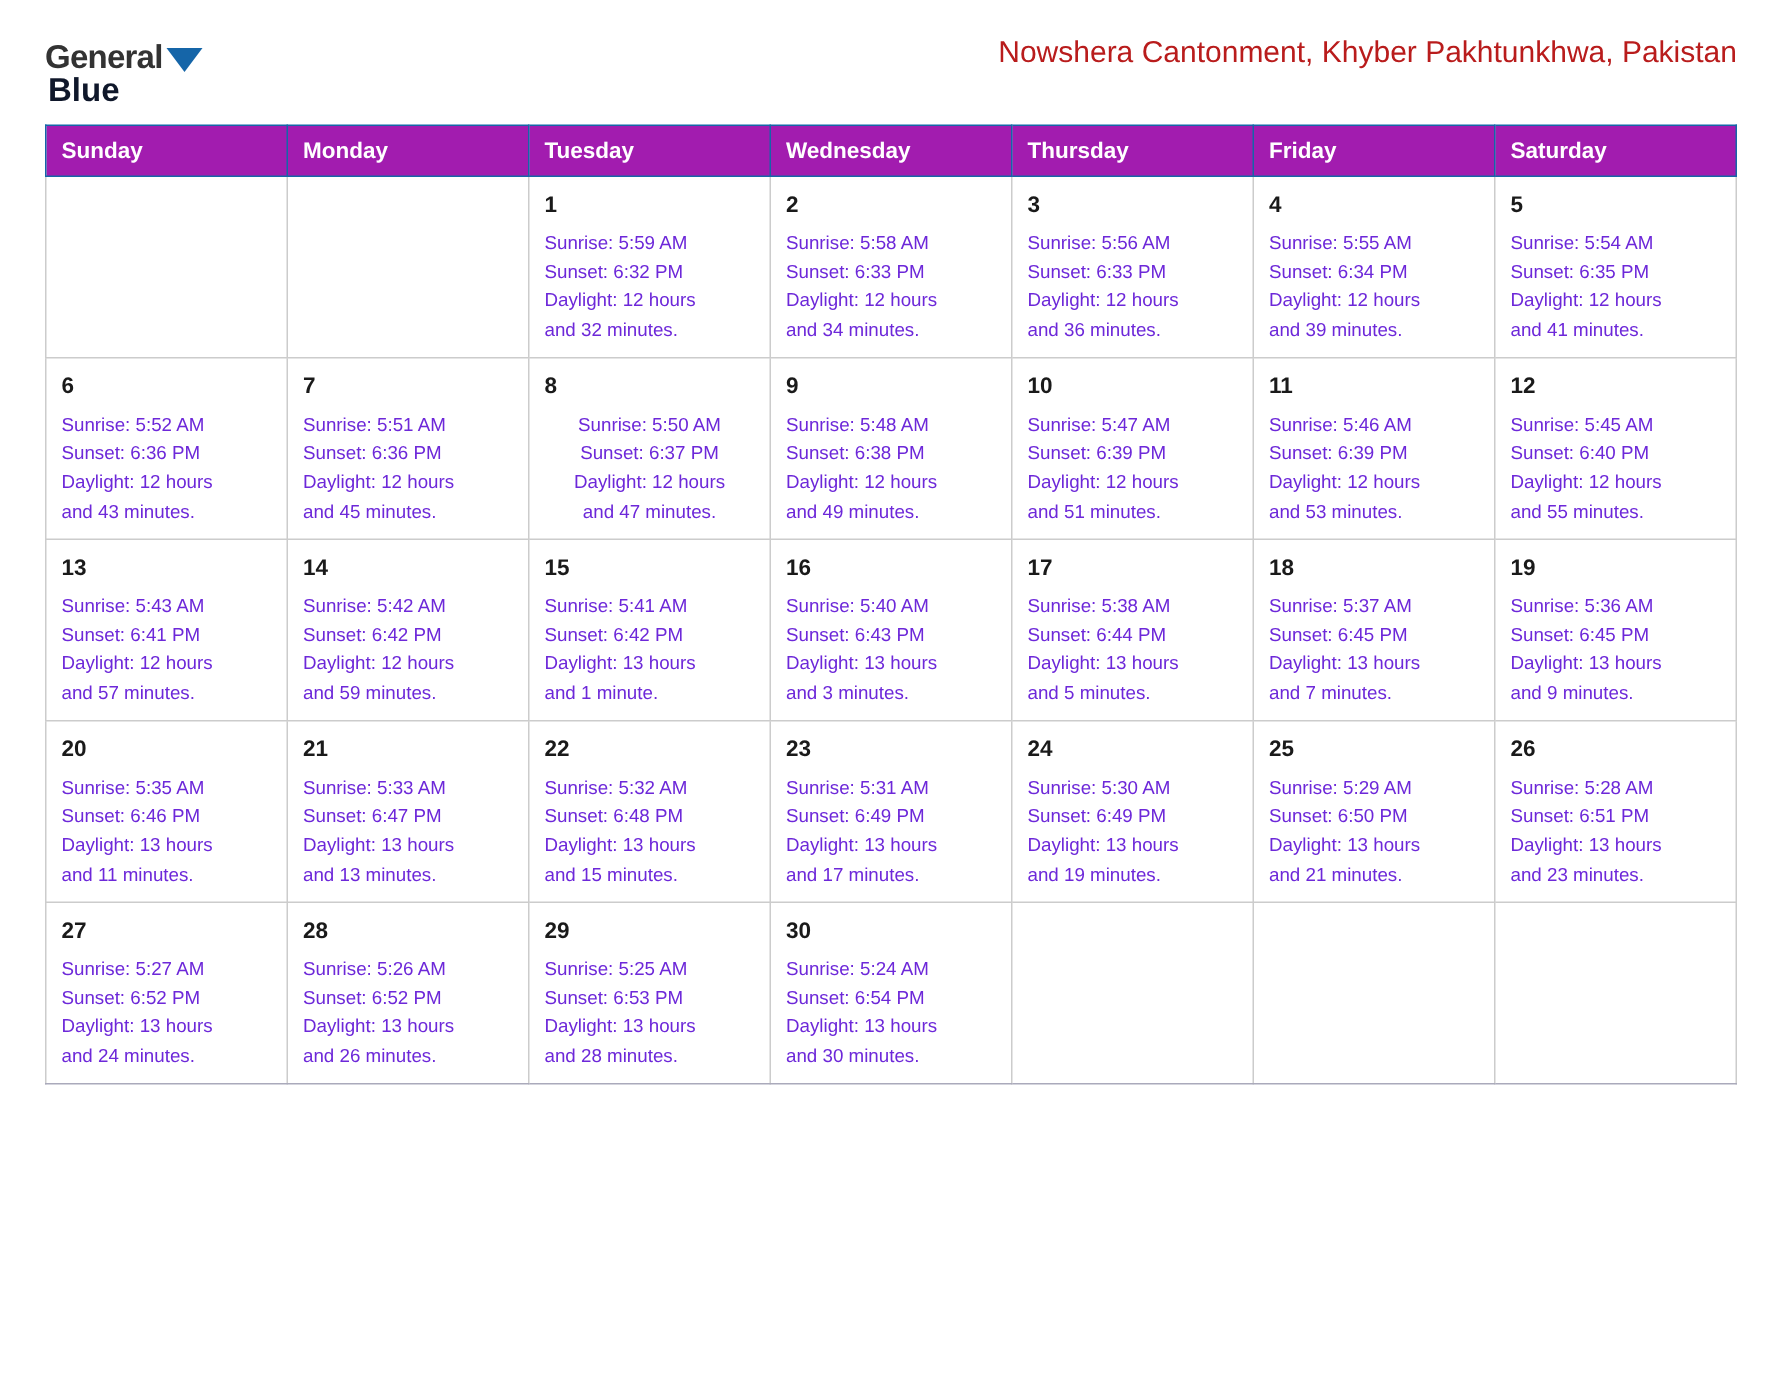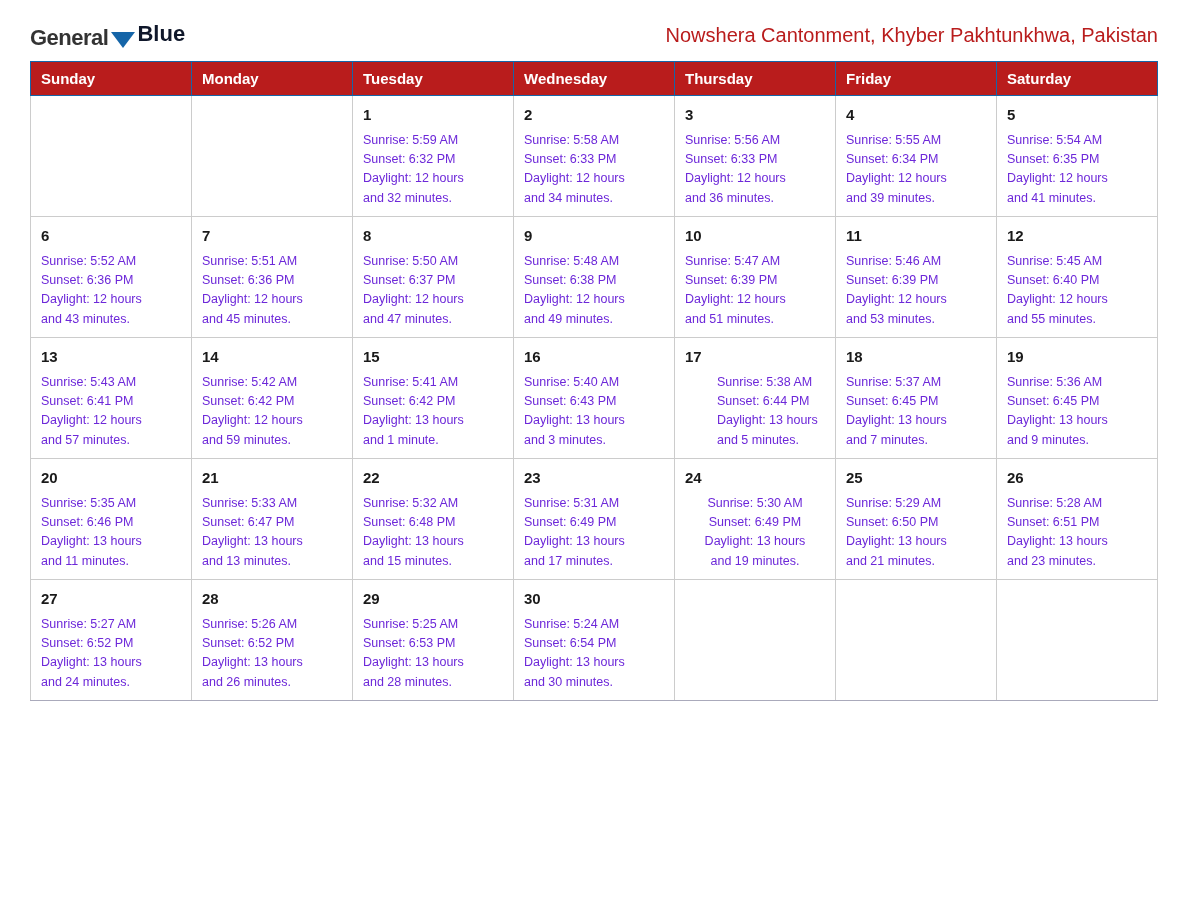--- a/index.html
+++ b/index.html
@@ -12,21 +12,21 @@
       min-height: 918px;
     }
     .header-area {
       display: flex;
       justify-content: space-between;
       align-items: flex-start;
       margin-bottom: 8px;
     }
     .logo {
       display: flex;
-      flex-direction: row;
+      flex-direction: column;
       align-items: flex-start;
       padding-top: 5px;
     }
     .logo-top {
       display: flex;
       align-items: center;
     }
     .logo-general {
       font-size: 22px;
       font-weight: bold;
@@ -63,21 +63,21 @@
       color: #b91c1c;
       font-weight: normal;
       margin-top: 4px;
     }
     .calendar {
       width: 100%;
       border-collapse: collapse;
       margin-top: 10px;
     }
     .calendar thead tr th {
-      background-color: #b91c1c;
+      background-color: #a21caf;
       color: #fff;
       padding: 8px 10px;
       font-size: 15px;
       font-weight: 600;
       text-align: left;
       border: 1px solid #1565a8;
     }
     .calendar tbody tr td {
       border: 1px solid #ccc;
       vertical-align: top;
@@ -189,21 +189,21 @@
         </td>
         <td>
           <span class="day-number">7</span>
           <div class="day-info" style="white-space: pre-line;">Sunrise: 5:51 AM
 Sunset: 6:36 PM
 Daylight: 12 hours
 and 45 minutes.</div>
         </td>
         <td>
           <span class="day-number">8</span>
-          <div class="day-info" style="white-space: pre-line;">Sunrise: 5:50 AM
+          <div class="day-info" style="white-space: pre-line; text-align: center;">Sunrise: 5:50 AM
 Sunset: 6:37 PM
 Daylight: 12 hours
 and 47 minutes.</div>
         </td>
         <td>
           <span class="day-number">9</span>
           <div class="day-info" style="white-space: pre-line;">Sunrise: 5:48 AM
 Sunset: 6:38 PM
 Daylight: 12 hours
 and 49 minutes.</div>
@@ -254,21 +254,21 @@
         </td>
         <td>
           <span class="day-number">16</span>
           <div class="day-info" style="white-space: pre-line;">Sunrise: 5:40 AM
 Sunset: 6:43 PM
 Daylight: 13 hours
 and 3 minutes.</div>
         </td>
         <td>
           <span class="day-number">17</span>
-          <div class="day-info" style="white-space: pre-line; margin-left: 32px;">Sunrise: 5:38 AM
+          <div class="day-info" style="white-space: pre-line;">Sunrise: 5:38 AM
 Sunset: 6:44 PM
 Daylight: 13 hours
 and 5 minutes.</div>
         </td>
         <td>
           <span class="day-number">18</span>
           <div class="day-info" style="white-space: pre-line;">Sunrise: 5:37 AM
 Sunset: 6:45 PM
 Daylight: 13 hours
 and 7 minutes.</div>
@@ -305,21 +305,21 @@
         </td>
         <td>
           <span class="day-number">23</span>
           <div class="day-info" style="white-space: pre-line;">Sunrise: 5:31 AM
 Sunset: 6:49 PM
 Daylight: 13 hours
 and 17 minutes.</div>
         </td>
         <td>
           <span class="day-number">24</span>
-          <div class="day-info" style="white-space: pre-line; text-align: center;">Sunrise: 5:30 AM
+          <div class="day-info" style="white-space: pre-line;">Sunrise: 5:30 AM
 Sunset: 6:49 PM
 Daylight: 13 hours
 and 19 minutes.</div>
         </td>
         <td>
           <span class="day-number">25</span>
           <div class="day-info" style="white-space: pre-line;">Sunrise: 5:29 AM
 Sunset: 6:50 PM
 Daylight: 13 hours
 and 21 minutes.</div>

